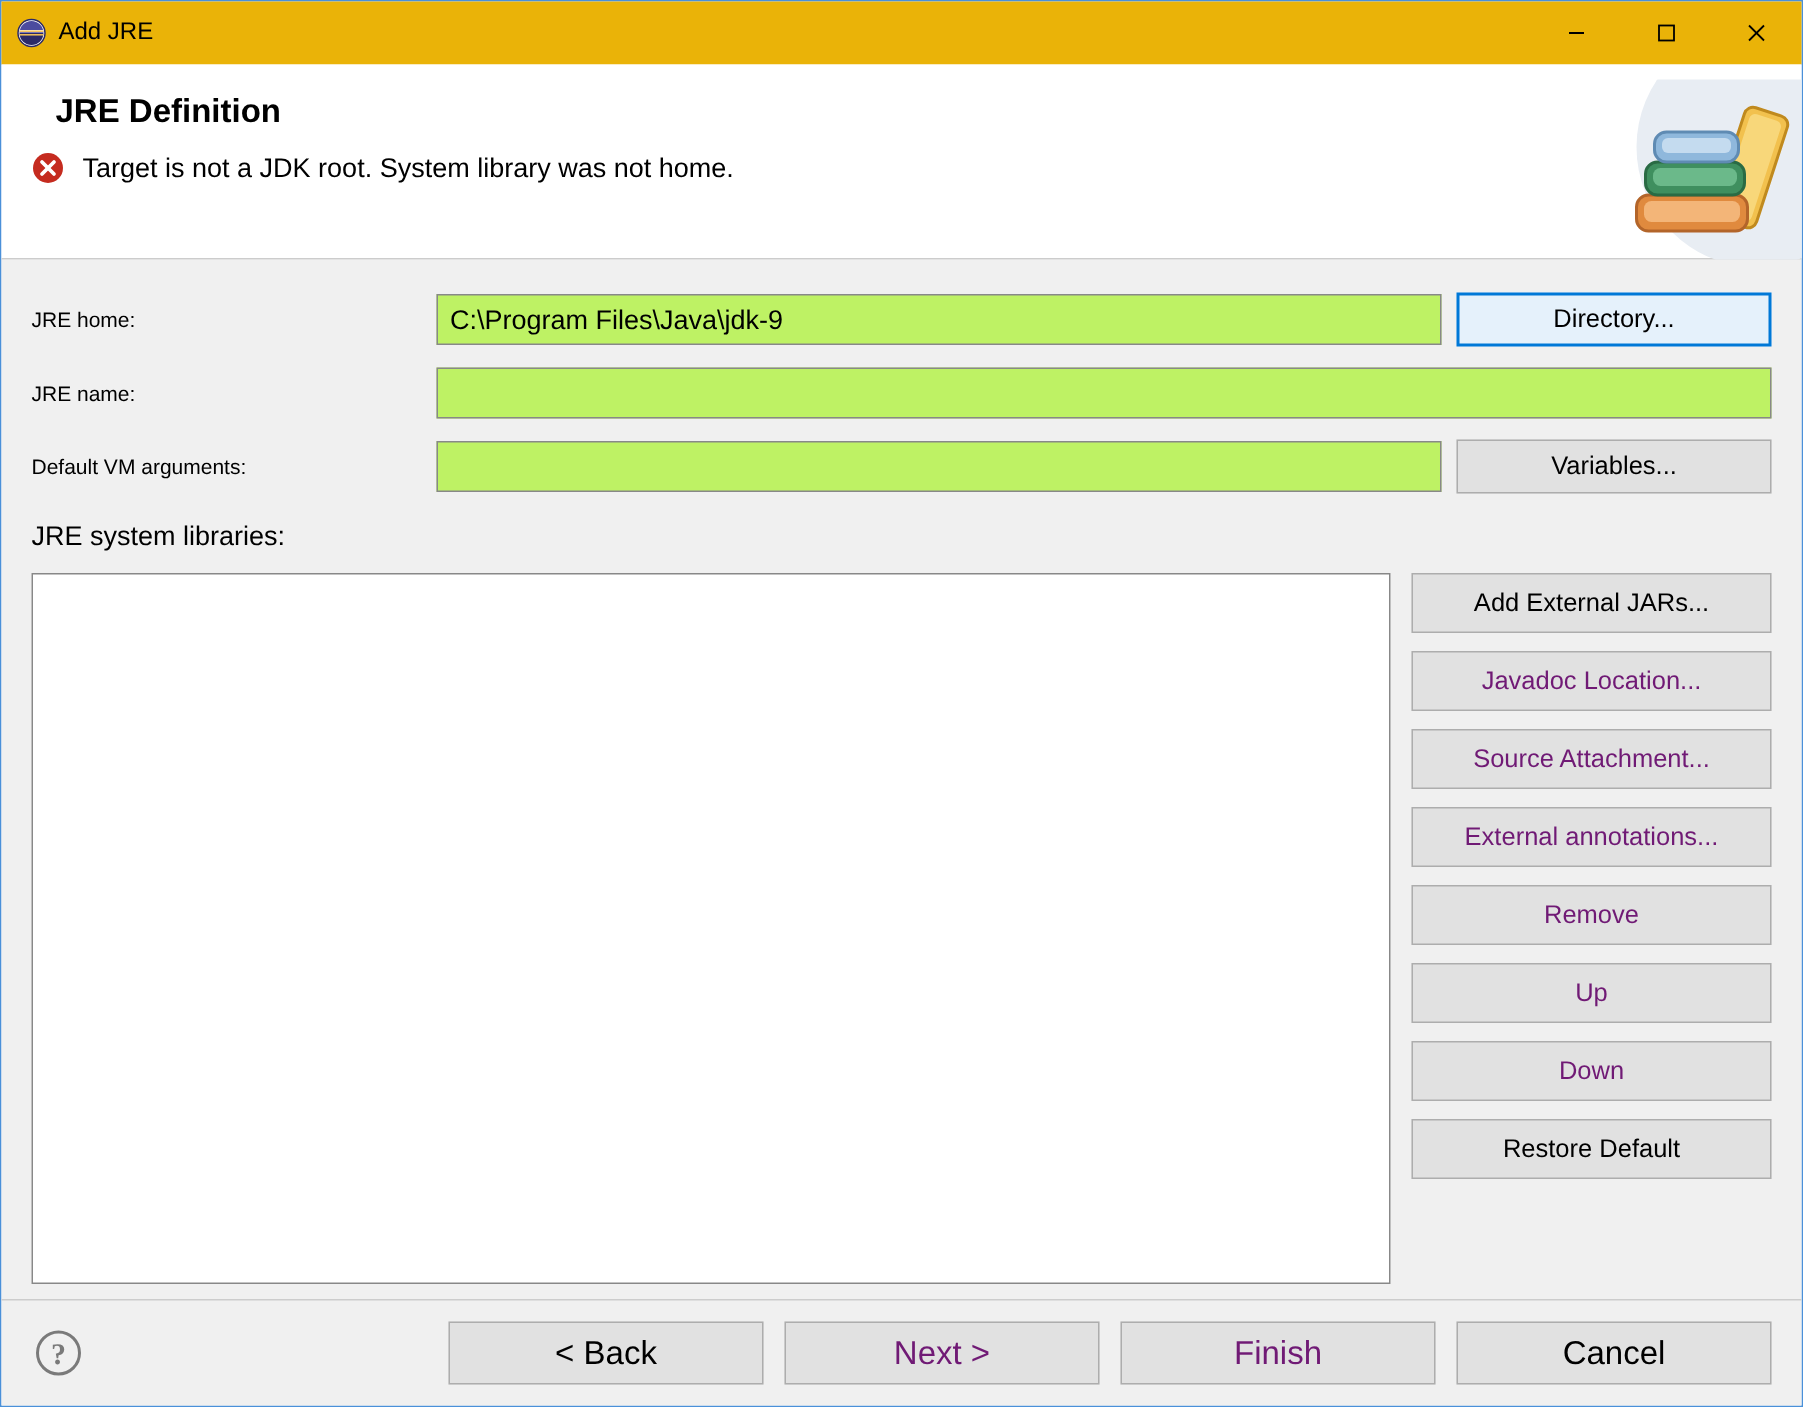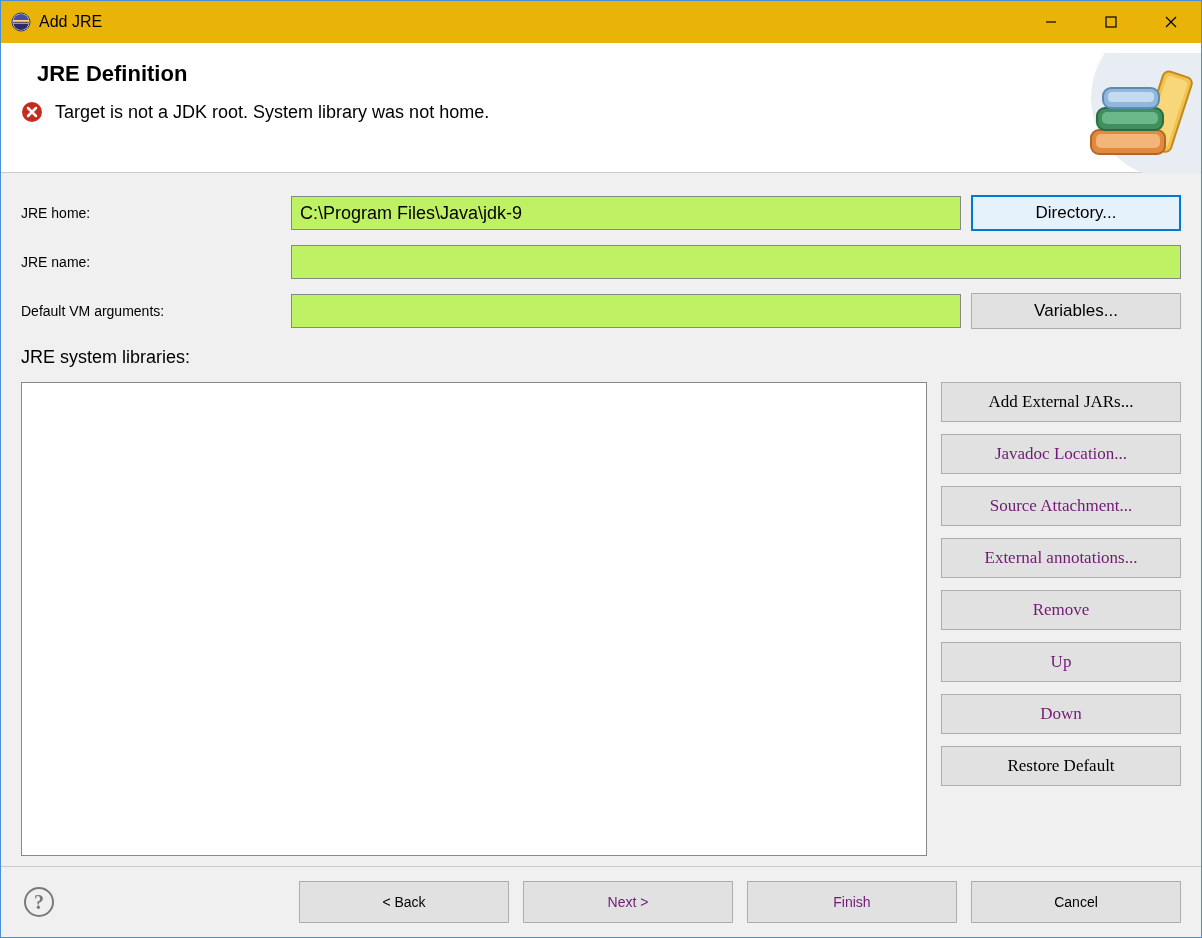--- a/index.html
+++ b/index.html
@@ -28,30 +28,30 @@
     .form-row { display: flex; align-items: center; gap: 10px; }
     .form-row .lbl { width: 260px; font-size: 14px; }
     .form-row input[type=text] { flex: 1; height: 34px; border: 1px solid #888; background: #bef264; font-size: 18px; padding: 0 8px; font-family: inherit; }
     .form-row .btn-side { width: 210px; }
     
     .btn { height: 36px; background: #e1e1e1; border: 1px solid #adadad; font-size: 17px; font-family: inherit; cursor: default; display: flex; justify-content: center; align-items: center; }
     .btn.focused { border: 2px solid #0078d7; background: #e5f1fb; }
     .btn.disabled { color: #701a75; }
     
     .syslib-label { font-size: 18px; margin-top: 4px; }
-    .syslib-row { display: flex; gap: 14px; flex: 1; font-family: Liberation Serif, serif; }
+    .syslib-row { display: flex; gap: 14px; flex: 1; }
     .syslib-list { flex: 1; background: #fff; border: 1px solid #888; min-height: 380px; }
     .syslib-buttons { width: 240px; display: flex; flex-direction: column; gap: 12px; }
     .syslib-buttons .btn { width: 100%; height: 40px; }
     
     
     .footer { border-top: 1px solid #ccc; background: #f0f0f0; padding: 14px 20px; display: flex; align-items: center; gap: 14px; }
     .footer .help { width: 36px; height: 36px; display: flex; align-items:center; justify-content:center;}
     .footer .spacer { flex: 1; }
-    .footer .nav-btn { width: 210px; height: 42px; font-size: 14px; }
+    .footer .nav-btn { width: 210px; height: 42px; font-size: 22px; }
   </style>
 </head>
 <body>
 
 <div class="window">
 
   <div class="titlebar">
     <span class="app-icon">
       <svg viewBox="0 0 20 20">
         <circle cx="10" cy="10" r="9" fill="#fff" stroke="#2c2a66" stroke-width="1"></circle>

